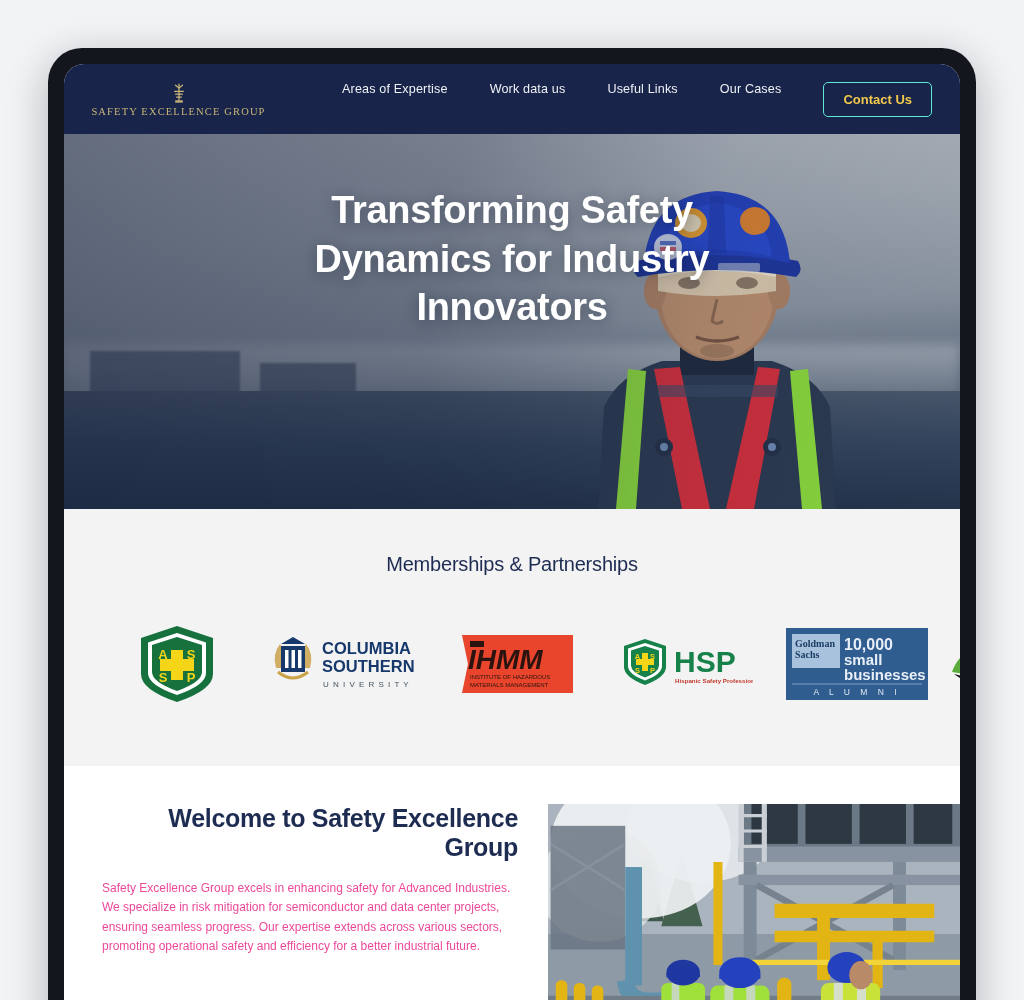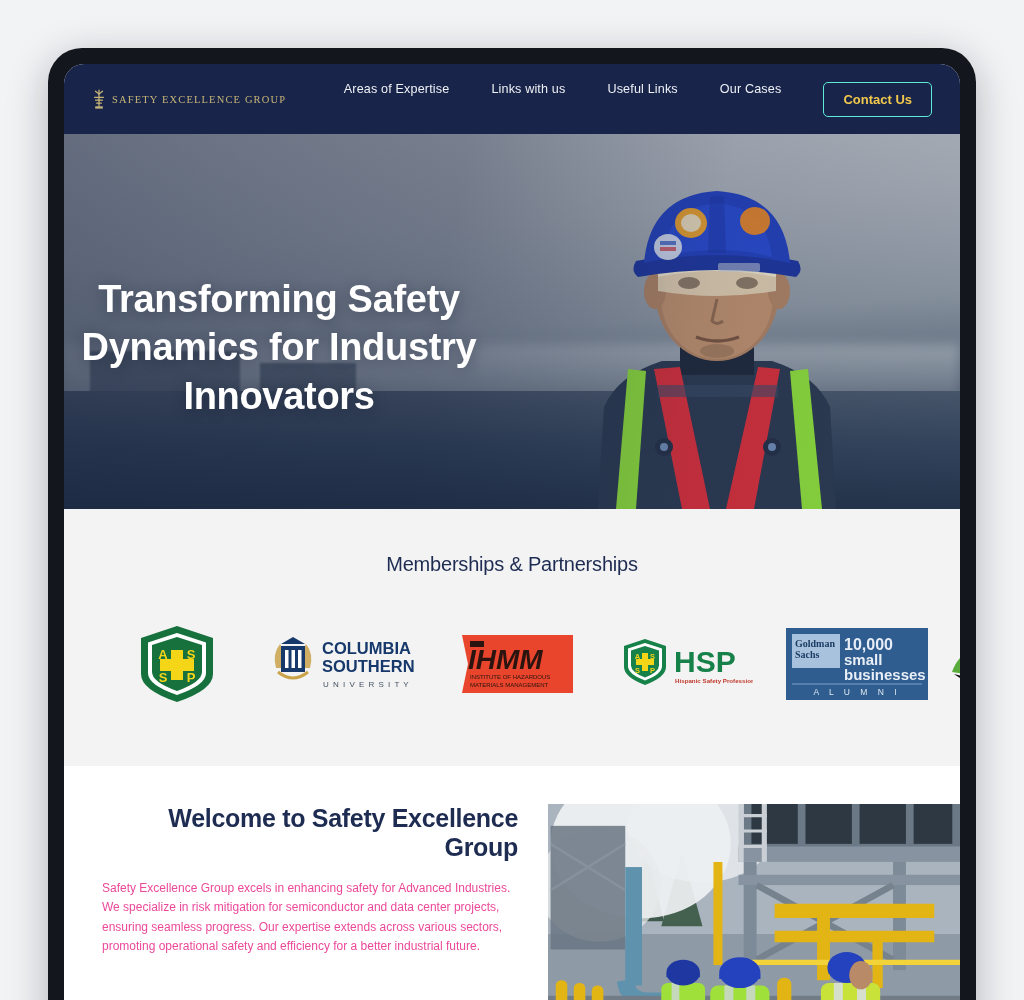--- a/index.html
+++ b/index.html
@@ -36,21 +36,21 @@
 
   
   .topbar {
     position: relative;
     height: 70px;
     background: #182449;
     display: flex;
     align-items: center;
     padding: 0 28px 0 22px;
   }
-  .brand { display: flex; flex-direction: row; align-items: center; width: 185px; }
+  .brand { display: flex; flex-direction: column; align-items: center; width: 185px; }
   .brand-mark { width: 26px; height: 24px; display: block; }
   .brand-name {
     color: #c8b678;
     font-family: "Liberation Serif", serif;
     font-size: 10.5px;
     letter-spacing: 1.15px;
     margin-top: 1px;
     white-space: nowrap;
   }
   .nav { margin-left: auto; display: flex; align-items: flex-start; gap: 8px; }
@@ -103,21 +103,21 @@
     background: rgba(46,60,80,.55);
     filter: blur(1.2px);
   }
   .worker { position: absolute; right: 72px; bottom: 0; width: 330px; height: 330px; }
   .hero-scrim {
     position: absolute; inset: 0;
     background: linear-gradient(100deg, rgba(22,33,60,.52) 0%, rgba(22,33,60,.38) 42%, rgba(22,33,60,.14) 70%, rgba(22,33,60,.05) 100%);
   }
   .hero-inner {
     position: absolute; inset: 0;
-    display: flex; 
+    display: flex; flex-direction: column;
     align-items: center; justify-content: flex-start;
     padding-top: 52px;
   }
   .hero-title {
     color: #ffffff;
     font-size: 38px;
     font-weight: bold;
     line-height: 1.28;
     text-align: center;
     max-width: 430px;
@@ -204,21 +204,21 @@
                 <path d="M10.6 16 L15.4 16"></path>
               </g>
               <rect x="9.2" y="19.3" width="7.6" height="2.3" fill="#c8b678"></rect>
             </svg>
           </span>
           <span class="brand-name">SAFETY EXCELLENCE GROUP</span>
         </div>
 
         <div class="nav">
           <a class="nav-link">Areas of Expertise</a>
-          <a class="nav-link">Links with us</a>
+          <a class="nav-link">Work data us</a>
           <a class="nav-link">Useful Links</a>
           <a class="nav-link">Our Cases</a>
           <button class="contact-btn">Contact Us</button>
         </div>
       </div>
 
       <div class="hero">
         <div class="hero-photo">
           <div class="sky"></div>
           <div class="horizon-haze"></div>

